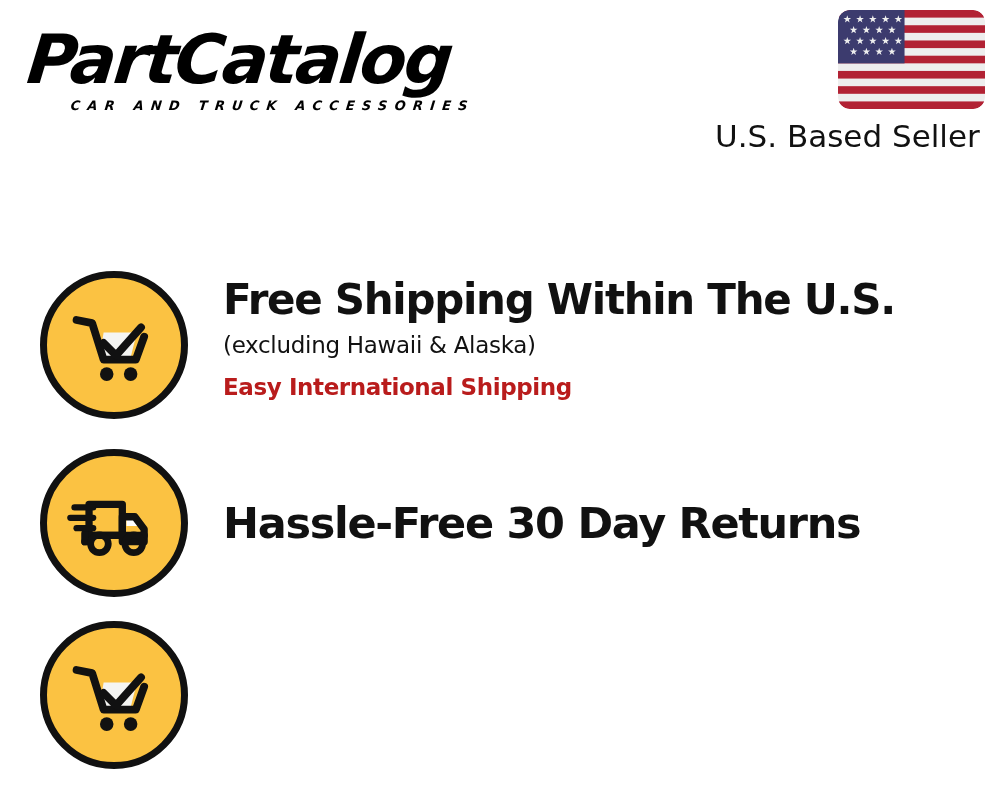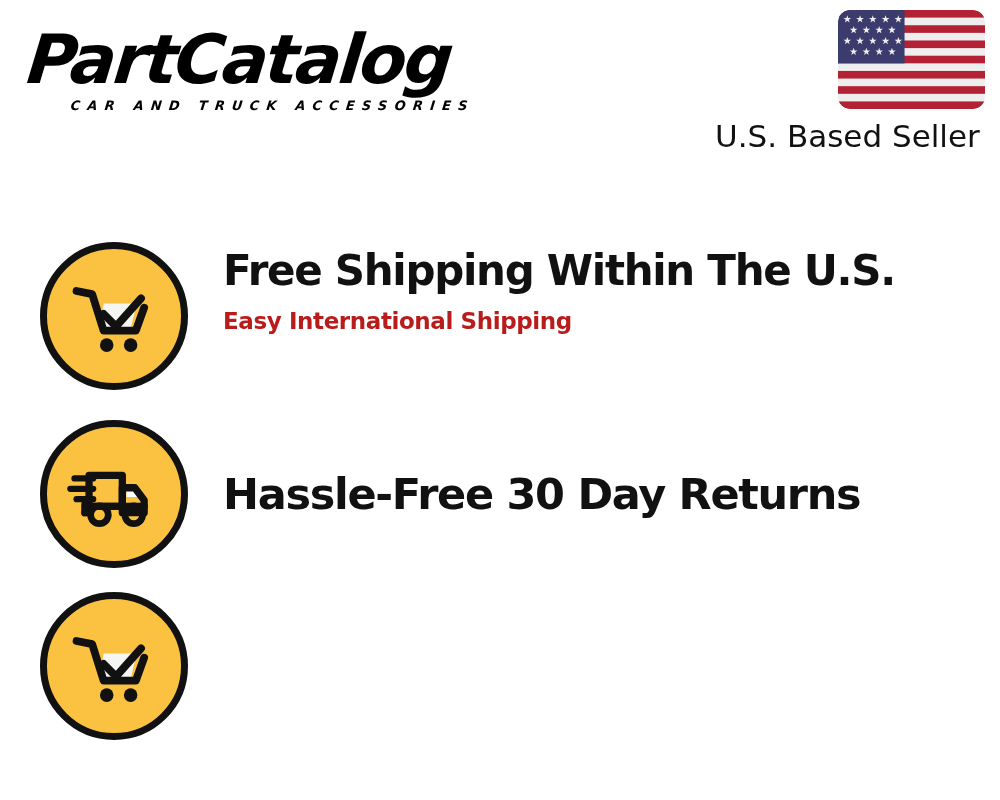--- a/index.html
+++ b/index.html
@@ -88,20 +88,21 @@
     left: 0;
     top: 240;
     width: 1000px;
   }
   .feature-row {
     position: absolute;
     left: 40px;
     width: 940px;
     display: flex;
     align-items: center;
+    margin-top: 29px;
   }
   #feature-row-0 { top: 242px; height: 160px; align-items: flex-start; }
   #feature-row-1 { top: 418px; height: 152px; }
   #feature-row-2 { top: 590px; height: 152px; }
 
   .feature-badge {
     flex: 0 0 auto;
     width: 148px;
     height: 148px;
     border-radius: 50%;
@@ -217,20 +218,21 @@
           <polygon points="40,38 72,38 66,62 36,62" fill="#F5F5F2"></polygon>
           <path d="M14 26 L29 29 L40 64 L71 64 L79 42" fill="none" stroke="#111111" stroke-width="7.5" stroke-linecap="round" stroke-linejoin="round"></path>
           <path d="M40 48 L52 60 L76 33" fill="none" stroke="#111111" stroke-width="7.5" stroke-linecap="round" stroke-linejoin="round"></path>
           <circle cx="43" cy="78" r="6.5" fill="#111111"></circle>
           <circle cx="66" cy="78" r="6.5" fill="#111111"></circle>
         </svg>
       </span>
     </div>
     <div class="feature-text">
       <div class="feature-heading">Free Shipping Within The U.S.</div>
+      <div class="feature-sub">(excluding Hawaii &amp; Alaska)</div>
       <div class="feature-sub-strong">Easy International Shipping</div>
     </div>
   </div>
 
   <div class="feature-row" id="feature-row-1">
     <div class="feature-badge">
       <span>
         <svg width="104" height="104" viewBox="0 0 100 100">
           <polygon points="62,42 72,42 75,53 62,53" fill="#FFFFFF"></polygon>
           <path d="M26 32 H58 V62 H26 Z" fill="none" stroke="#111111" stroke-width="7" stroke-linejoin="round"></path>

